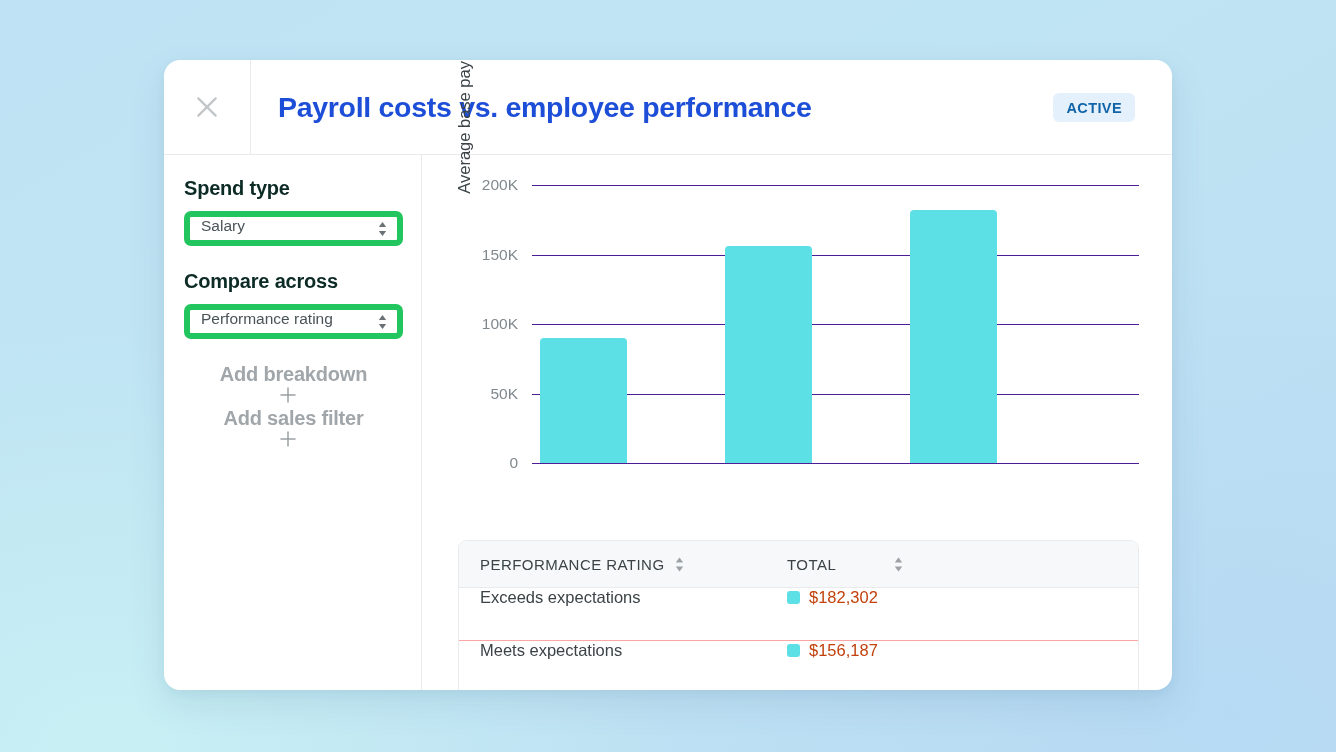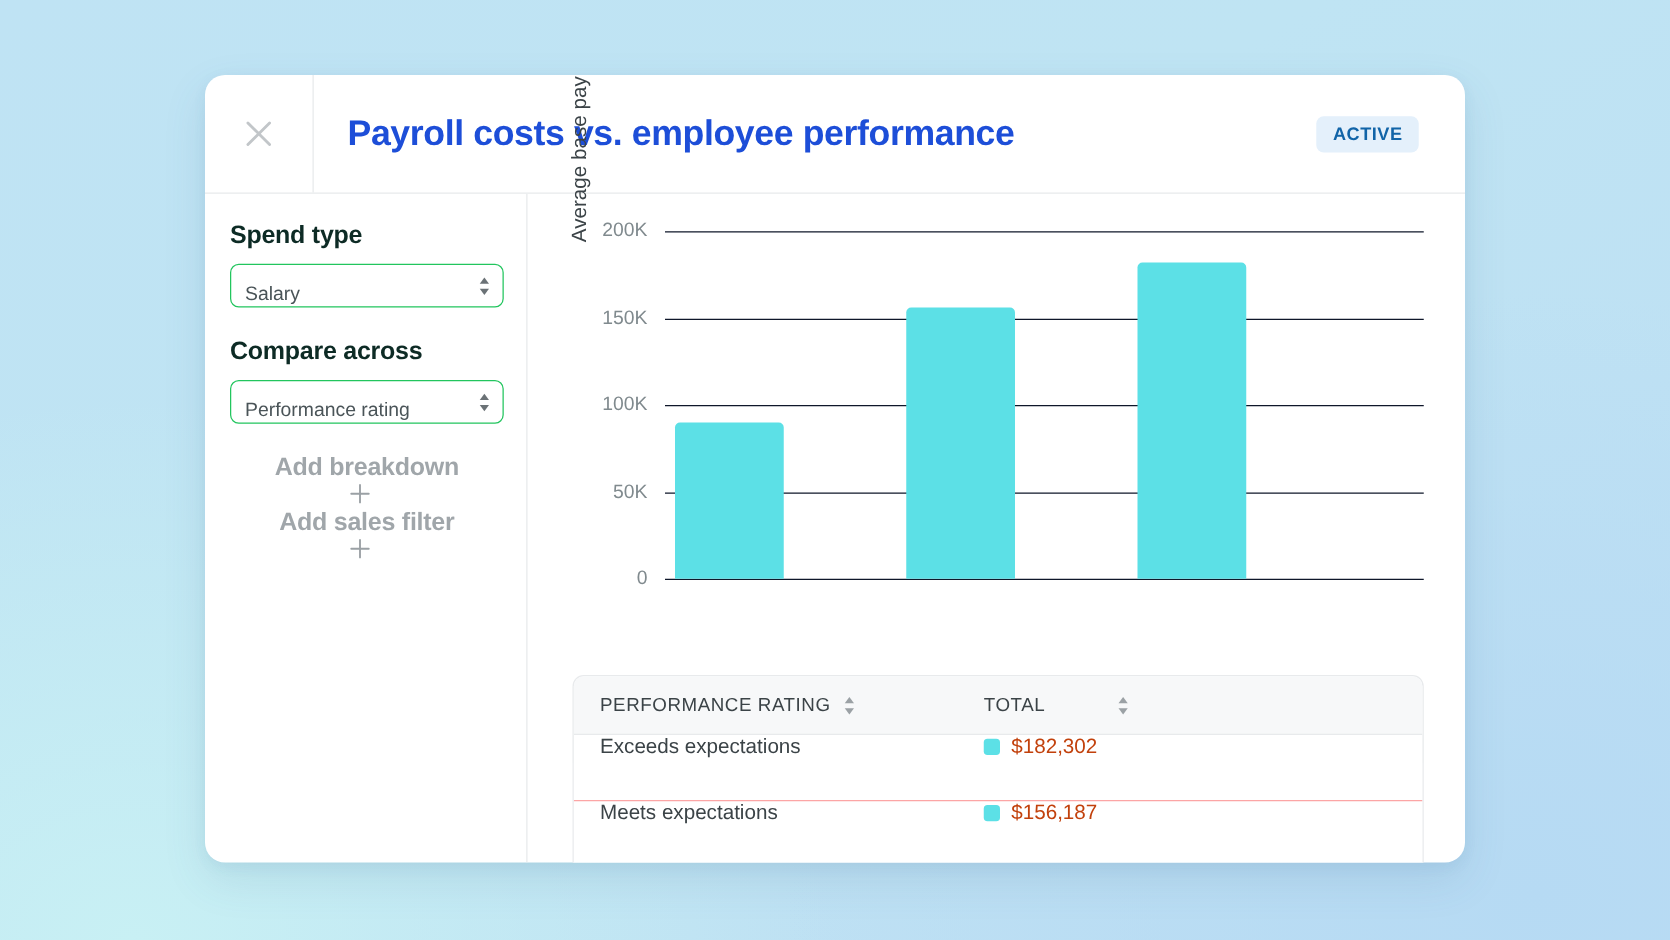--- a/index.html
+++ b/index.html
@@ -80,24 +80,24 @@
   .field-label {
     font-size: 20px;
     font-weight: 700;
     color: #0d2b25;
     letter-spacing: -0.2px;
     margin-bottom: 11px;
   }
   .select {
     position: relative;
     height: 35px;
-    border: 1px solid #22c55e;
+    border: 6px solid #22c55e;
     border-radius: 7px;
     background: #fff;
-    display: flex; align-items: flex-end;
+    display: flex; align-items: flex-start;
     padding: 0 28px 0 11px;
     font-size: 15.5px;
     color: #4a5458;
     cursor: pointer;
     margin-bottom: 24px;
   }
   .select .stepper {
     position: absolute; right: 9px; top: 50%;
     transform: translateY(-50%);
     width: 11px; height: 16px;
@@ -142,21 +142,21 @@
     white-space: nowrap;
   }
   .plot {
     position: absolute;
     left: 110px; top: 30px;
     right: 33px; height: 278px;
   }
   .gridline {
     position: absolute; left: 0; right: 0;
     height: 1px;
-    background: #0f172a;
+    background: #4c1d95;
   }
   .ytick {
     position: absolute;
     right: 100%;
     margin-right: 14px;
     transform: translateY(-50%);
     font-size: 15.5px;
     color: #808a8e;
     white-space: nowrap;
   }

